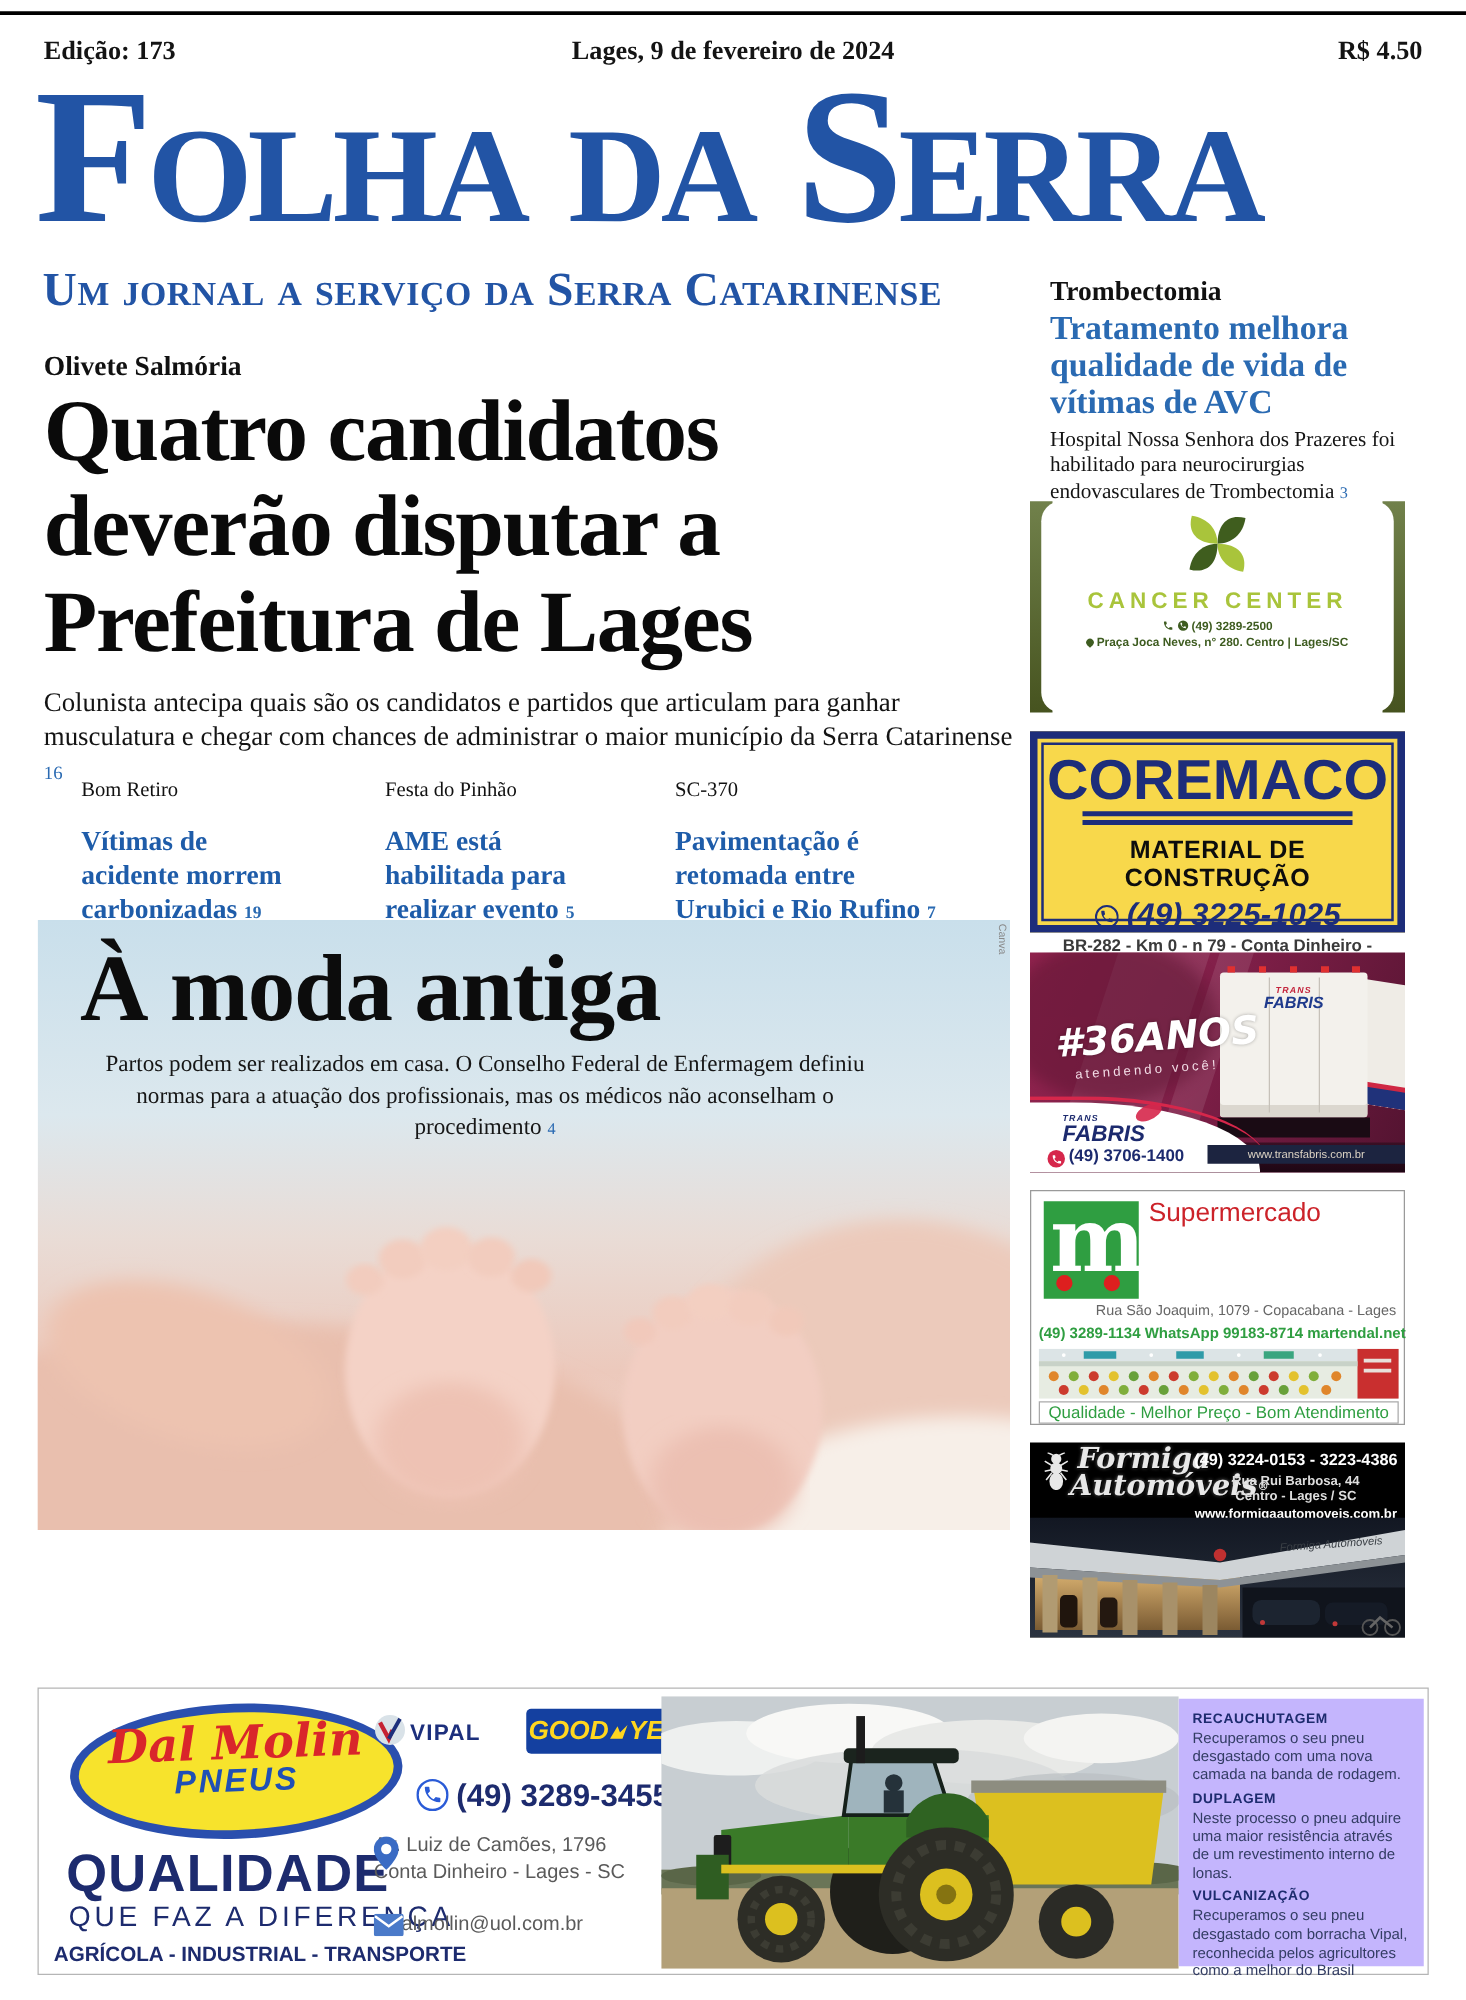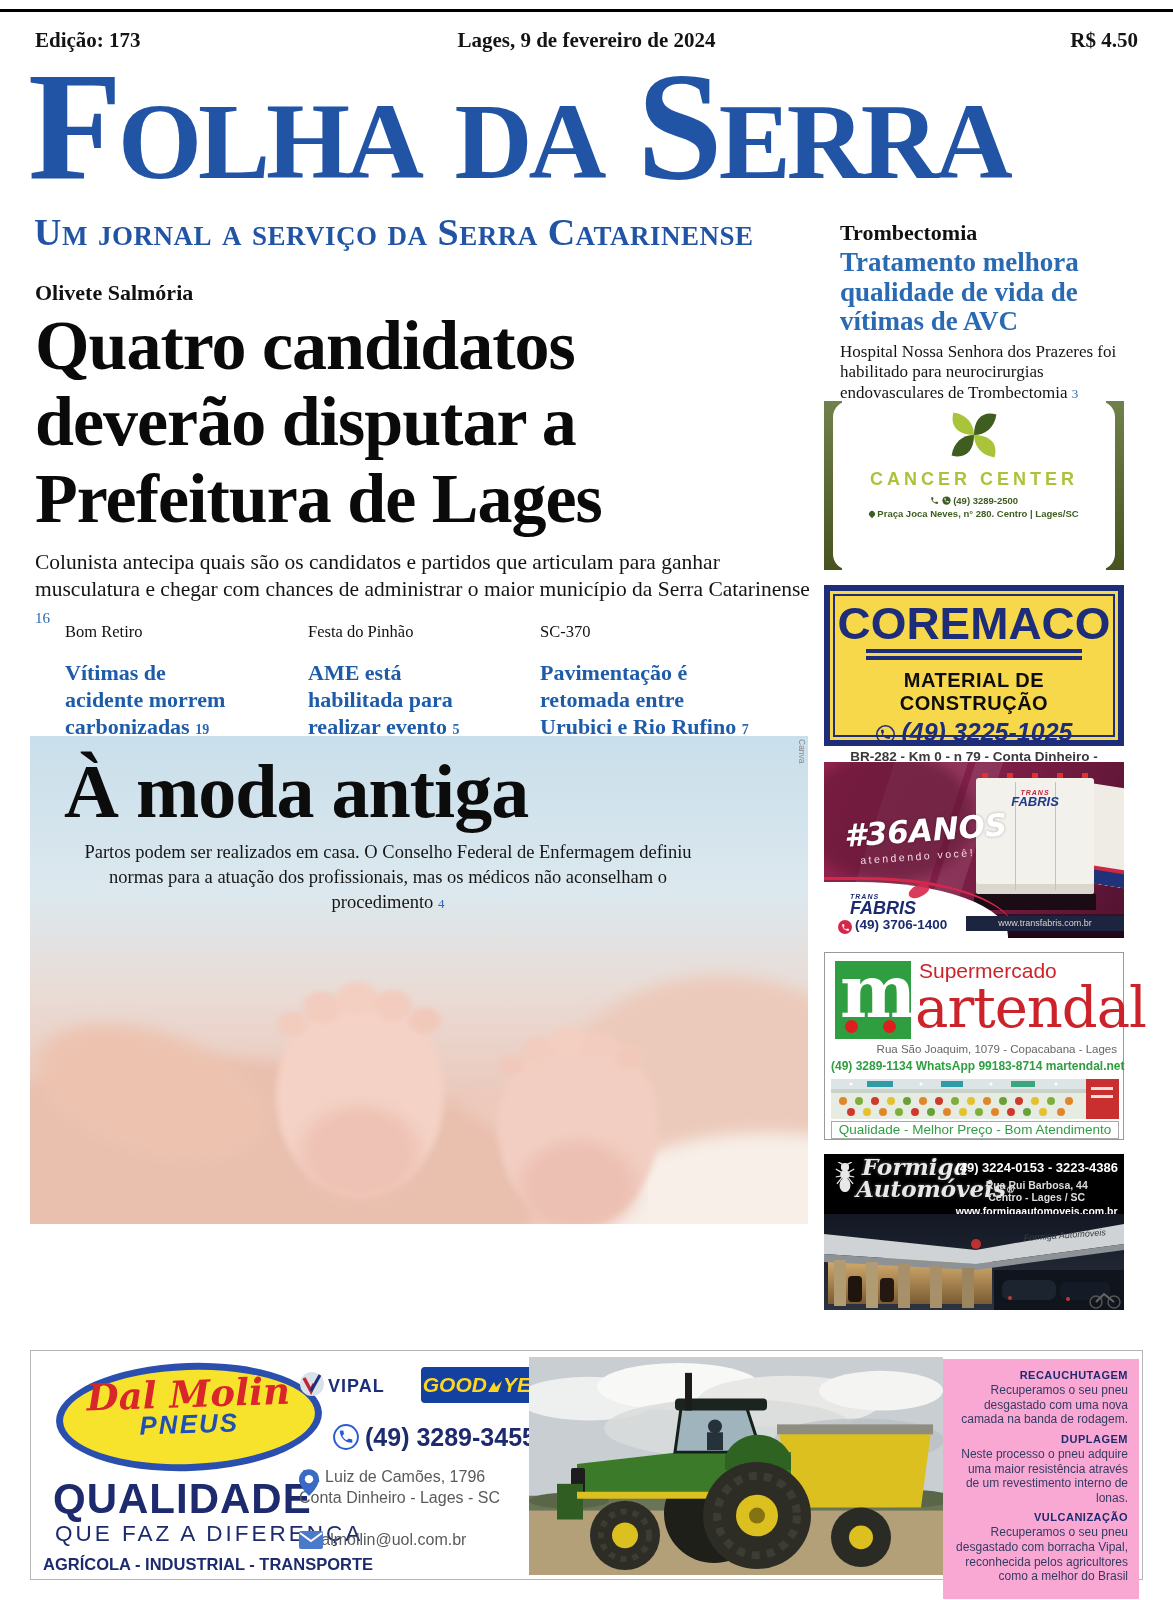--- a/index.html
+++ b/index.html
@@ -158,22 +158,22 @@
   .vipal svg{vertical-align:-5px;margin-right:3px;}
   .gy{position:absolute;left:390px;top:16px;width:142px;height:36px;background:#1440a0;border-radius:4px;
       color:#ffd61f;font-style:italic;font-weight:800;font-size:21px;text-align:center;line-height:36px;}
   .gy svg{vertical-align:-2px;}
   .dm-phone{position:absolute;left:302px;top:72px;font-size:25px;font-weight:800;color:#1d2b6e;}
   .dm-phone svg{vertical-align:-4px;margin-right:6px;}
   .dm-row{position:absolute;left:268px;color:#5a5a5a;font-size:16px;line-height:1.3;}
   .dm-row .ic{position:absolute;left:0;top:2px;}
   .dm-row .tx{}
   .tractor{position:absolute;left:498px;top:6px;width:414px;height:218px;}
-  .services{position:absolute;left:912px;top:8px;width:196px;height:240px;background:#f9a8d4;
-            box-sizing:border-box;padding:10px 11px;text-align:right;}
+  .services{position:absolute;left:912px;top:8px;width:196px;height:214px;background:#c4b5fd;
+            box-sizing:border-box;padding:10px 11px;}
   .svc-t{font-size:11px;font-weight:800;color:#1d2b6e;letter-spacing:.5px;margin-top:6px;}
   .svc-t:first-child{margin-top:0;}
   .svc-b{font-size:12px;color:#323c63;line-height:1.22;margin-top:2px;}
 </style>
 </head>
 <body>
 
 <div class="page">
 
   <div class="abs top-rule"></div>
@@ -326,21 +326,20 @@
     <div class="fab-web">www.transfabris.com.br</div>
   </div>
 
   <div class="abs ad ad-martendal">
     <div class="mart-logo">
       <span class="m">m</span>
       <span class="mart-dot" style="left:10px;"></span>
       <span class="mart-dot" style="left:48px;"></span>
     </div>
     <div class="mart-top">Supermercado</div>
-    <div class="mart-name">artendal</div>
     <div class="mart-addr">Rua São Joaquim, 1079 - Copacabana - Lages</div>
     <div class="mart-contact"><span>(49) 3289-1134</span> <span>WhatsApp 99183-8714</span> <span>martendal.net</span></div>
     <svg class="mart-photo" viewBox="0 0 288 40" preserveAspectRatio="none">
       <rect width="288" height="40" fill="#e7ece2"></rect>
       <rect width="288" height="10" fill="#dce4e6"></rect>
       <rect x="36" y="2" width="26" height="6" fill="#2f9ba8"></rect>
         <rect x="110" y="2" width="22" height="6" fill="#2f9ba8"></rect>
       <rect x="180" y="2" width="24" height="6" fill="#3aa57f"></rect>
       <circle cx="20" cy="5" r="1.5" fill="#fff"></circle>
         <circle cx="90" cy="5" r="1.5" fill="#fff"></circle>

